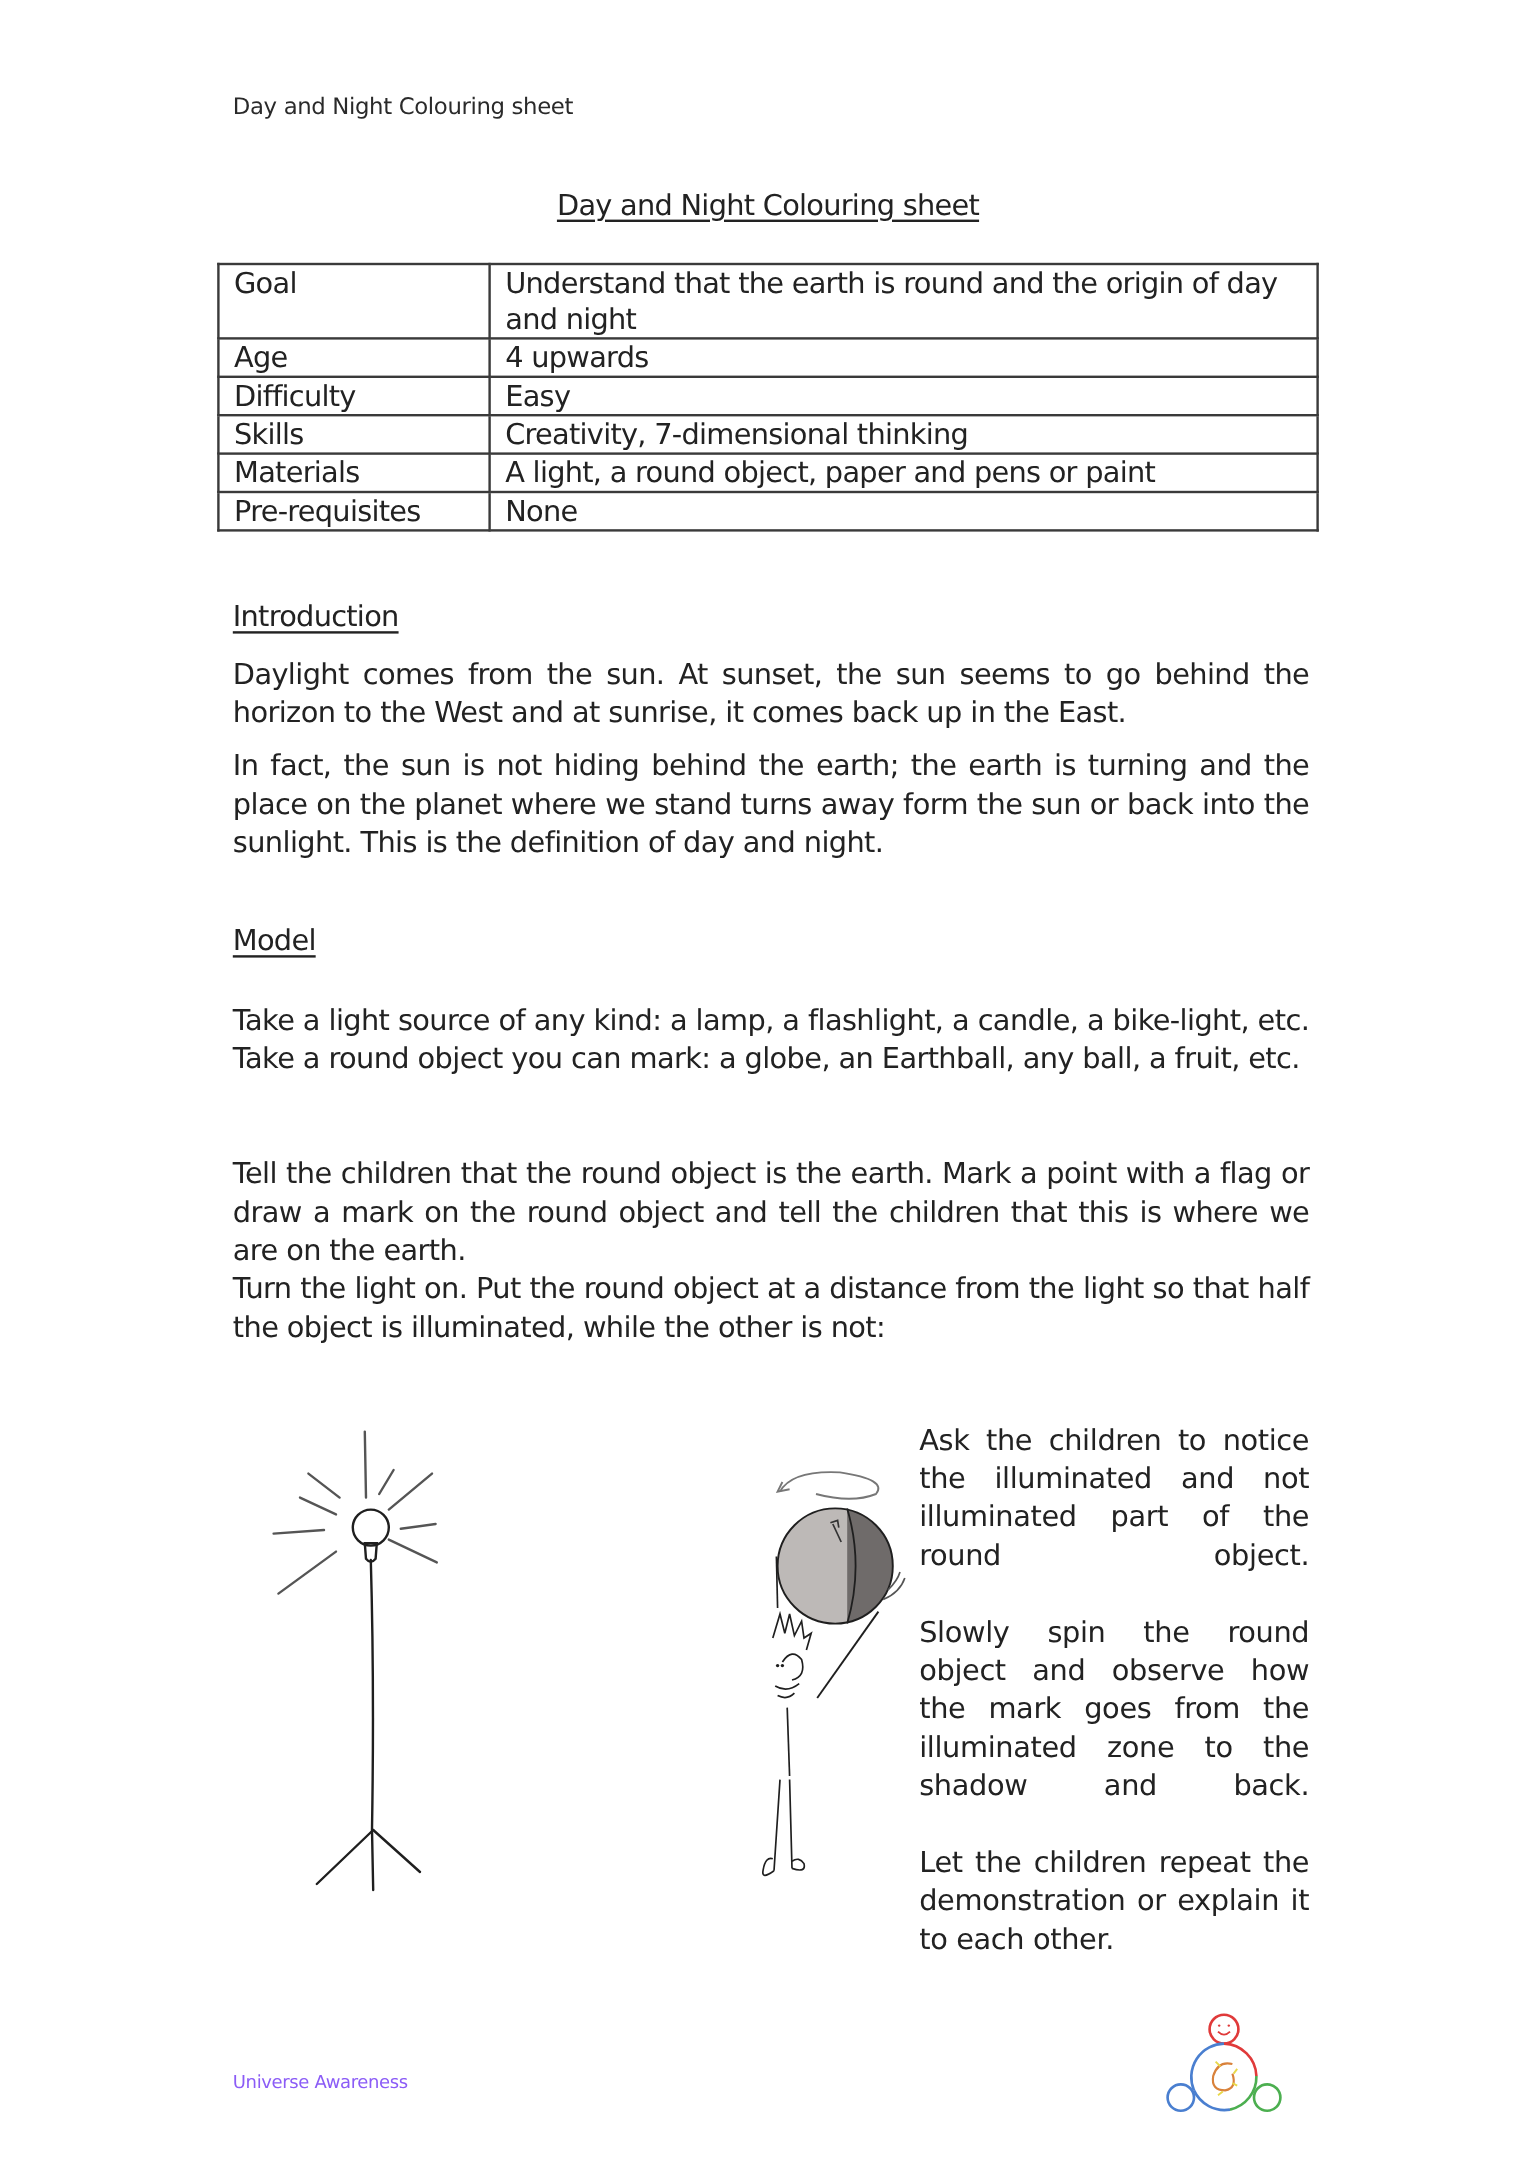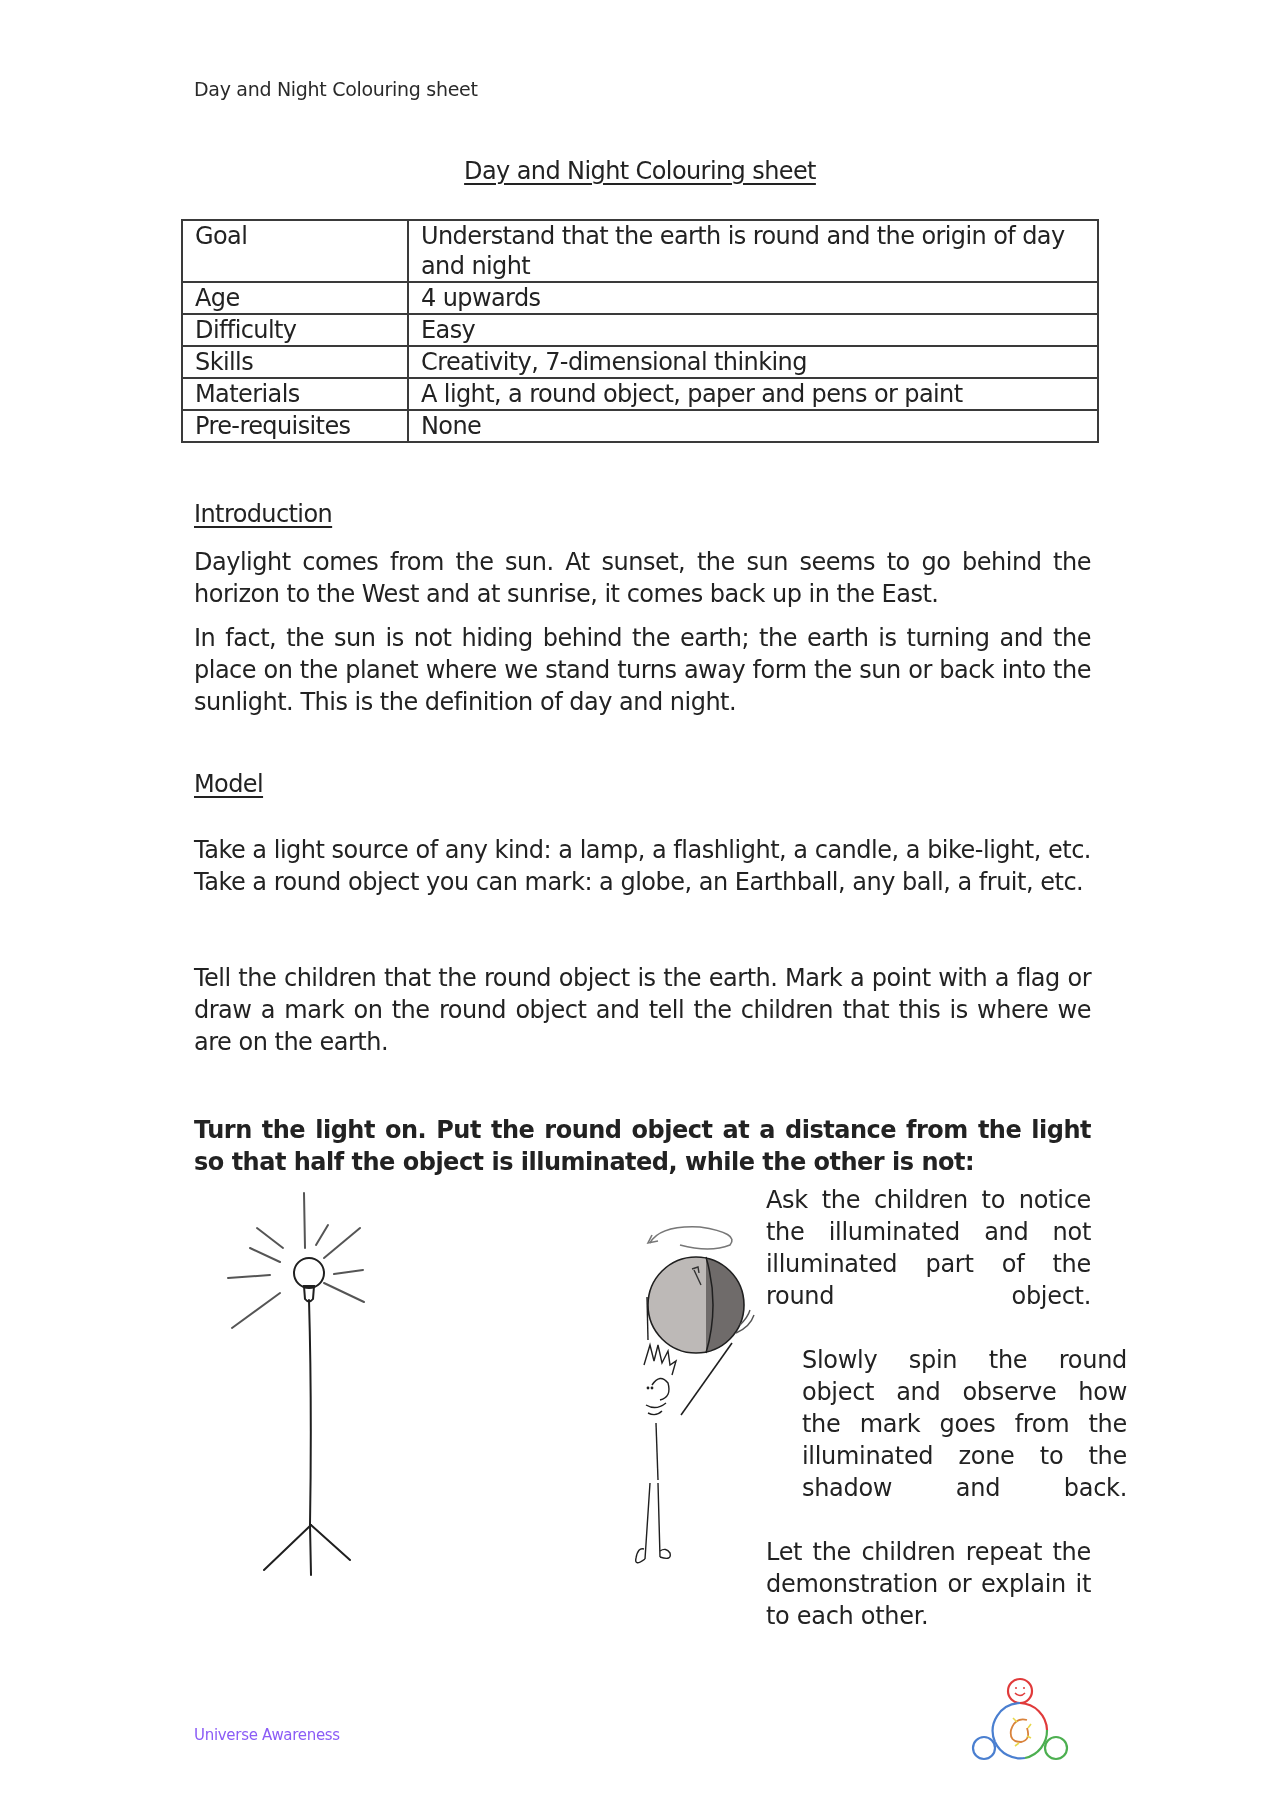--- a/index.html
+++ b/index.html
@@ -86,21 +86,21 @@
 </tbody>
   </table>
 
 <div class="section-heading" style="top:484px;margin-top:16px;">Introduction</div>
 <p class="para" style="top:546px;">Daylight comes from the sun. At sunset, the sun seems to go behind the horizon to the West and at sunrise, it comes back up in the East.</p>
 <p class="para" style="top:622px;">In fact, the sun is not hiding behind the earth; the earth is turning and the place on the planet where we stand turns away form the sun or back into the sunlight. This is the definition of day and night.</p>
 
 <div class="section-heading" style="top:770px;text-decoration:underline;">Model</div>
 <p class="para" style="top:834px;">Take a light source of any kind: a lamp, a flashlight, a candle, a bike-light, etc. Take a round object you can mark: a globe, an Earthball, any ball, a fruit, etc.</p>
 <p class="para" style="top:962px;">Tell the children that the round object is the earth. Mark a point with a flag or draw a mark on the round object and tell the children that this is where we are on the earth.</p>
-<p class="para" style="top:1114px;font-weight:bold;">Turn the light on. Put the round object at a distance from the light so that half the object is illuminated, while the other is not:</p>
+<p class="para" style="top:1058px;">Turn the light on. Put the round object at a distance from the light so that half the object is illuminated, while the other is not:</p>
 
 <svg class="illustration" viewBox="0 0 540 420" xmlns="http://www.w3.org/2000/svg">
   <g stroke="#1f1f1f" stroke-width="2" fill="none" stroke-linecap="round">
     
     <line x1="84" y1="8" x2="85" y2="63" stroke="#555"></line>
     <line x1="37" y1="43" x2="63" y2="63" stroke="#555"></line>
     <line x1="30" y1="63" x2="60" y2="77" stroke="#555"></line>
     <line x1="8" y1="93" x2="50" y2="90" stroke="#555"></line>
     <line x1="12" y1="143" x2="60" y2="108" stroke="#555"></line>
     <line x1="108" y1="40" x2="96" y2="60" stroke="#555"></line>
@@ -145,21 +145,21 @@
     <path d="M426,220 Q436,226 446,218 M428,228 Q436,232 442,226" fill="none" stroke="#1f1f1f" stroke-width="1.4"></path>
 
     <path d="M436,238 L438,295" fill="none" stroke="#1f1f1f" stroke-width="1.4"></path>
     <path d="M430,298 L425,374 M438,298 L440,372" fill="none" stroke="#1f1f1f" stroke-width="1.4"></path>
     <path d="M425,374 Q414,382 416,373 Q418,362 424,364" fill="none" stroke="#1f1f1f" stroke-width="1.4"></path>
     <path d="M440,372 Q452,376 450,368 Q446,362 440,366" fill="none" stroke="#1f1f1f" stroke-width="1.4"></path>
   </g>
 </svg>
 
 <p class="side-para" style="top:1184px;">Ask the children to notice the illuminated and not illuminated part of the round object.</p>
-<p class="side-para" style="top:1344px;margin-left:36px;">Slowly spin the round object and observe how the mark goes from the illuminated zone to the shadow and back.</p>
+<p class="side-para" style="top:1344px;">Slowly spin the round object and observe how the mark goes from the illuminated zone to the shadow and back.</p>
 <p class="side-para last" style="top:1536px;">Let the children repeat the demonstration or explain it to each other.</p>
 
 <div class="footer-text">Universe Awareness</div>
 
 <svg class="logo" viewBox="0 0 110 110" xmlns="http://www.w3.org/2000/svg">
   <circle cx="55" cy="19" r="12" fill="none" stroke="#e03a3a" stroke-width="2.2"></circle>
   <path d="M50,21 Q55,26 60,21" fill="none" stroke="#e03a3a" stroke-width="1.5"></path>
   <circle cx="51" cy="16" r="1" fill="#e03a3a"></circle>
     <circle cx="59" cy="16" r="1" fill="#e03a3a"></circle>
   <path d="M55,31 A28,28 0 0,1 82,58" fill="none" stroke="#e03a3a" stroke-width="2.2"></path>

